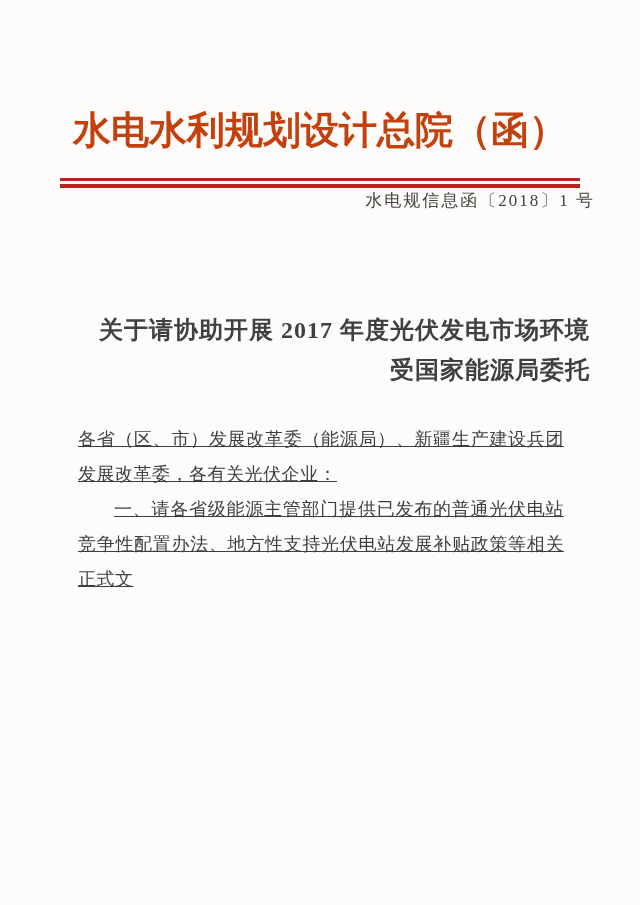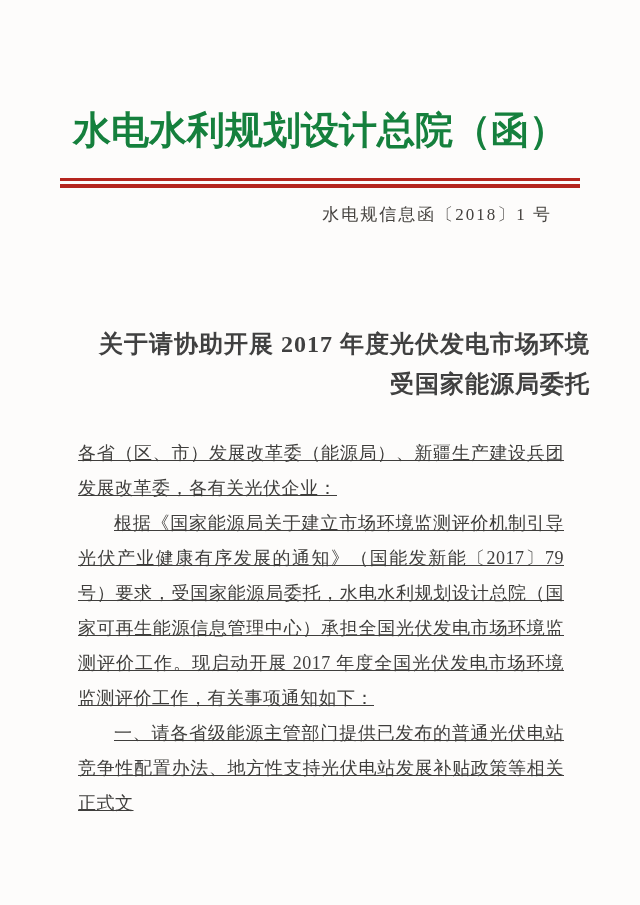--- a/index.html
+++ b/index.html
@@ -21,32 +21,31 @@
   
   .org-title {
     margin: 0;
     padding-top: 101px;
     text-align: center;
     font-family: "Liberation Sans", "DejaVu Sans", sans-serif;
     font-weight: 700;
     font-size: 38px;
     line-height: 58px;
     letter-spacing: 0px;
-    color: #15803d;
+    color: #c2410c;
   }
   .red-rule {
     width: 520px;
     margin: 19px auto 0 auto;
     height: 3px;                       
     border-top: 3px solid #b5251e;
     border-bottom: 4px solid #b5251e;
   }
   .doc-number {
-    margin-top: 14px;
-    padding-right: 88px;
+    padding-right: 45px;
     text-align: right;
     font-size: 17px;
     line-height: 26px;
     letter-spacing: 2px;
     color: #45423f;
   }
   
   .letter-title {
     margin: 96px 50px 0 50px;
     text-align: right;
@@ -87,19 +86,18 @@
 
   <main>
     <h2 class="letter-title">
       <span class="title-line">关于请协助开展 2017 年度光伏发电市场环境</span>
       <span class="title-line">受国家能源局委托</span>
     </h2>
 
     <div class="letter-body">
       <p class="salutation">各省（区、市）发展改革委（能源局）、新疆生产建设兵团发展改革委，各有关光伏企业：</p>
 
-      <p class="para">根据《国家能源局关于建立市场环境监测评价机制引导光伏产业健康有序发展的通知》（国能发新能〔2017〕79 号）要求，受国家能源局委托，水电水利规划设计总院（国家可再生能源信息管理中心）承担全国光伏发电市场环境监测评价工作。现启动开展 2017 年度全国光伏发电市场环境监测评价工作，有关事项通知如下：</p>
 
       <p class="para">一、请各省级能源主管部门提供已发布的普通光伏电站竞争性配置办法、地方性支持光伏电站发展补贴政策等相关正式文</p>
     </div>
   </main>
 
 </div>
 
 </body></html>

